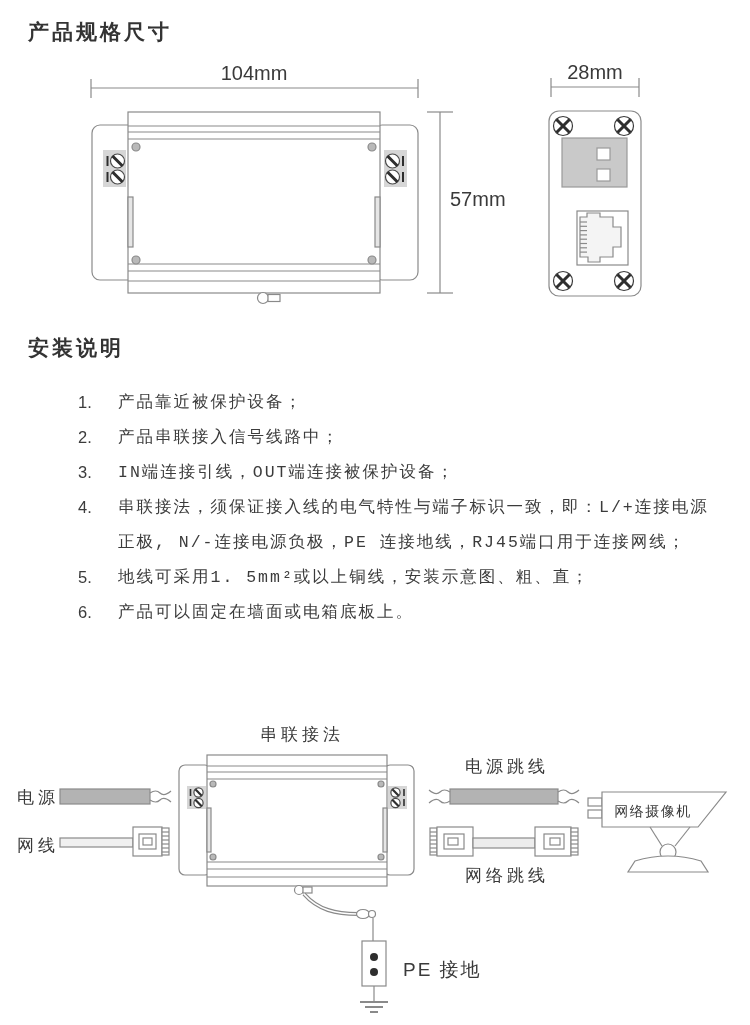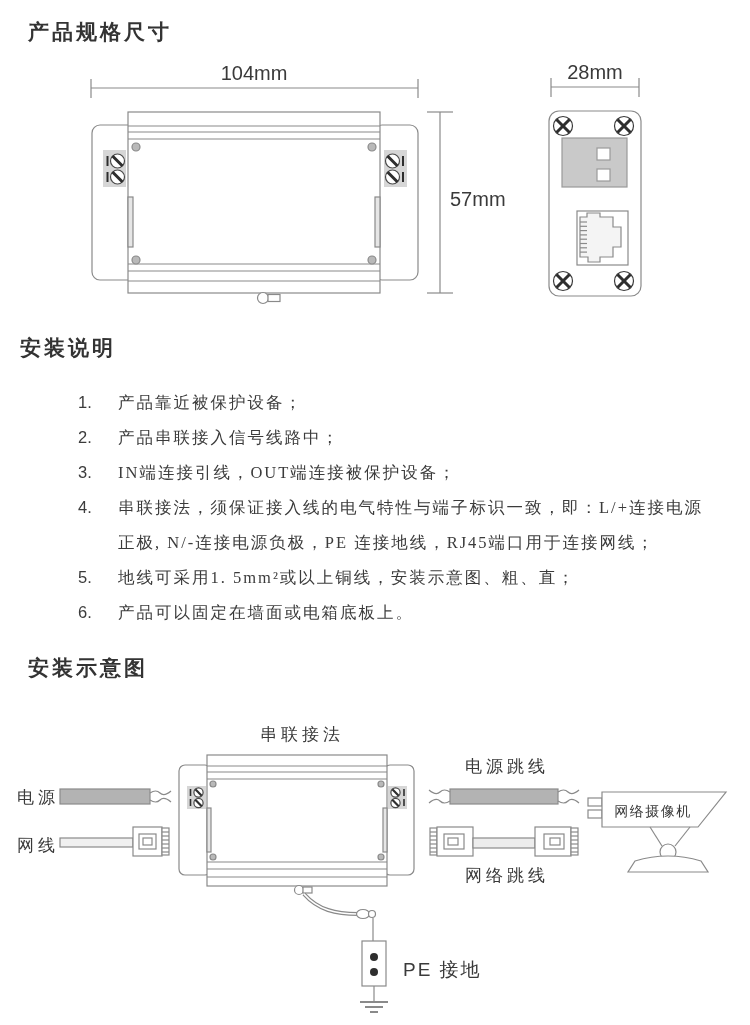--- a/index.html
+++ b/index.html
@@ -13,39 +13,39 @@
     overflow:hidden;
   }
   .heading {
     position:absolute;
     font-size:21px;
     font-weight:700;
     letter-spacing:3px;
     color:#333333;
   }
   #heading-spec      { left:28px; top:18px;  }
-  #heading-install   { left:20px; top:334px; }
+  #heading-install   { left:28px; top:334px; }
   #heading-schematic { left:28px; top:654px; }
 
   .instructions {
     position:absolute;
     left:78px; top:385px;
     width:634px;
     font-family:"Liberation Serif","DejaVu Serif",serif;
     font-size:16.5px;
     line-height:35px;
     color:#3b3b3b;
   }
   .instr-row { display:flex; }
   .instr-num {
     width:40px; flex:0 0 40px;
     font-family:"Liberation Sans","DejaVu Sans",sans-serif;
     letter-spacing:0;
   }
-  .instr-text { flex:1; letter-spacing:2px; }
+  .instr-text { flex:1; letter-spacing:2px;font-family:Liberation Mono, monospace; }
 
   svg.lineart {
     position:absolute; left:0; top:0;
     pointer-events:none;
   }
   svg text {
     fill:#3a3a3a;
     font-family:"Liberation Sans","DejaVu Sans",sans-serif;
   }
   .dim-label { font-size:20px; }
@@ -53,21 +53,20 @@
   .cn-label-sm { font-size:14px; letter-spacing:1.5px; }
   .pe-label  { font-size:19px; letter-spacing:2px; }
 </style>
 </head>
 <body>
 
 <div class="page">
 
   <div class="heading" id="heading-spec">产品规格尺寸</div>
   <div class="heading" id="heading-install">安装说明</div>
-  <div class="heading" id="heading-schematic">安装示意图</div>
 
   <div class="instructions">
     <div class="instr-row">
       <span class="instr-num">1.</span>
       <span class="instr-text">产品靠近被保护设备；</span>
     </div>
     <div class="instr-row">
       <span class="instr-num">2.</span>
       <span class="instr-text">产品串联接入信号线路中；</span>
     </div>

